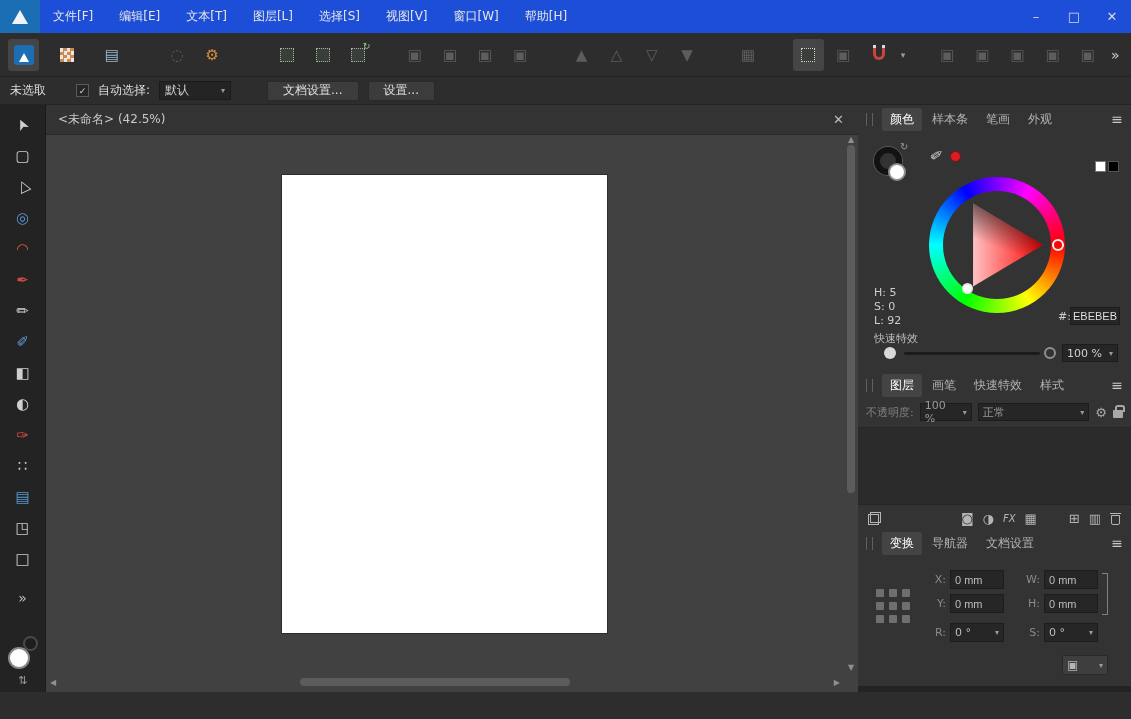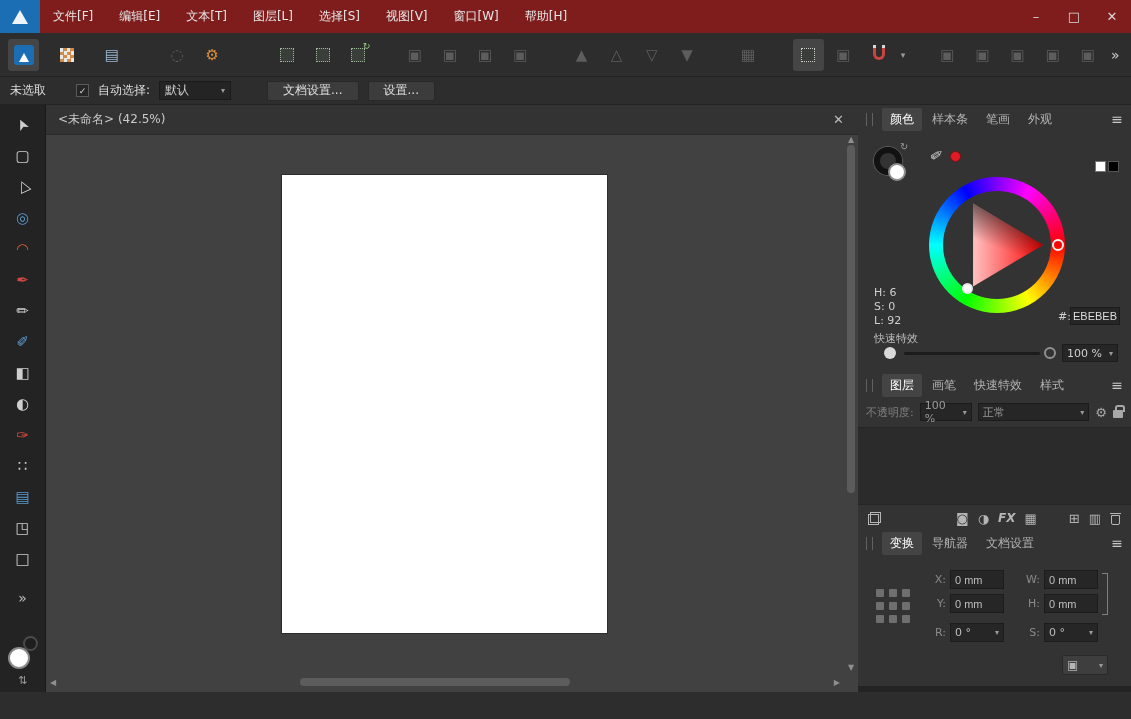--- a/index.html
+++ b/index.html
@@ -1,21 +1,21 @@
 <!DOCTYPE html>
 <html><head>
 <meta charset="utf-8">
 <style>
   html,body{margin:0;padding:0;background:#111;}
   *{box-sizing:border-box;}
   .app{position:relative;width:1131px;height:719px;background:#2d2d2d;overflow:hidden;
        font-family:"DejaVu Sans","Liberation Sans",sans-serif;font-size:12px;color:#ddd;}
 
   
-  .menubar{height:33px;background:#7f1d1d;display:flex;align-items:flex-start;}
+  .menubar{height:33px;background:#1d4ed8;display:flex;align-items:flex-start;}
   .logo{width:40px;height:33px;background:#1c6eb4;display:flex;align-items:center;justify-content:center;}
   .logo-tri{width:0;height:0;border-left:8px solid transparent;border-right:8px solid transparent;border-bottom:14px solid #eef4fa;}
   .menu-item{padding:0 13px;height:100%;display:flex;align-items:center;color:#e6e6e6;cursor:default;}
   .win-controls{margin-left:auto;display:flex;height:100%;}
   .win-btn{width:38px;height:100%;display:flex;align-items:center;justify-content:center;color:#d9d9d9;font-size:13px;}
 
   
   .toolbar{height:44px;background:#2d2d2d;border-bottom:1px solid #232323;display:flex;align-items:center;padding:0 6px;}
   .tb-btn{width:32px;height:32px;margin:0 2px;border-radius:3px;display:flex;align-items:center;justify-content:center;font-size:15px;color:#b9b9b9;position:relative;}
   .tb-btn.active{background:#454545;}
@@ -112,21 +112,21 @@
   .dim-label{color:#7f7f7f;font-size:11px;}
   .mini-dd{background:#262626;border:1px solid #1c1c1c;height:18px;display:flex;align-items:center;justify-content:space-between;padding:0 4px;color:#9a9a9a;font-size:11px;}
   .gear-sm{color:#a8a8a8;font-size:13px;}
   .lock{position:relative;width:10px;height:8px;background:#a8a8a8;border-radius:1px;margin-top:4px;flex:0 0 auto;}
   .lock::before{content:"";position:absolute;left:2px;top:-5px;width:6px;height:5px;border:2px solid #a8a8a8;border-bottom:none;border-radius:3px 3px 0 0;}
   .layer-list{flex:1;background:#2b2b2b;border-top:1px solid #262626;border-bottom:1px solid #262626;}
   .layer-iconrow{height:26px;display:flex;align-items:center;padding:0 10px;gap:9px;color:#b5b5b5;font-size:13px;}
   .dup{position:relative;width:13px;height:13px;}
   .dup::before{content:"";position:absolute;left:0;bottom:0;width:9px;height:9px;border:1px solid #b5b5b5;background:#333;}
   .dup::after{content:"";position:absolute;right:0;top:0;width:9px;height:9px;border:1px solid #b5b5b5;}
-  .fx-txt{font-size:12px;font-style:italic;letter-spacing:0;font-weight:bold;}
+  .fx-txt{font-size:10px;font-style:italic;letter-spacing:0;}
   .trash{position:relative;width:11px;height:13px;}
   .trash::before{content:"";position:absolute;top:3px;left:1px;right:1px;bottom:0;border:1px solid #b5b5b5;border-radius:0 0 2px 2px;}
   .trash::after{content:"";position:absolute;top:1px;left:0;right:0;height:1px;background:#b5b5b5;}
   .spacer18{width:14px;}
 
   
   .transform-panel{height:155px;margin-top:0;}
   .transform-panel .panel-header{height:24px;}
   .transform-body{position:relative;height:131px;}
   .anchor{position:absolute;left:16px;top:32px;width:42px;height:42px;display:grid;grid-template-columns:repeat(3,8px);grid-template-rows:repeat(3,8px);gap:5px;padding:2px;}
@@ -368,21 +368,21 @@
           <span class="red-dot"></span>
           <span class="bw-swatches">
             <span class="sw-white"></span>
             <span class="sw-black"></span>
           </span>
           <div class="wheel">
             <div class="hsl-tri"></div>
           </div>
           <span class="hue-marker"></span>
           <span class="tri-marker"></span>
-          <span class="hsl-label" style="top:153px">H: 6</span>
+          <span class="hsl-label" style="top:153px">H: 5</span>
           <span class="hsl-label" style="top:167px">S: 0</span>
           <span class="hsl-label" style="top:181px">L: 92</span>
           <span class="hex-label">#:</span>
           <input class="hex-box" readonly="" value="EBEBEB" style="">
           <span class="opacity-label">快速特效</span>
           <span class="op-handle"></span>
           <span class="op-track"></span>
           <span class="op-end"></span>
           <span class="op-dd">
             <span>100 %</span>

